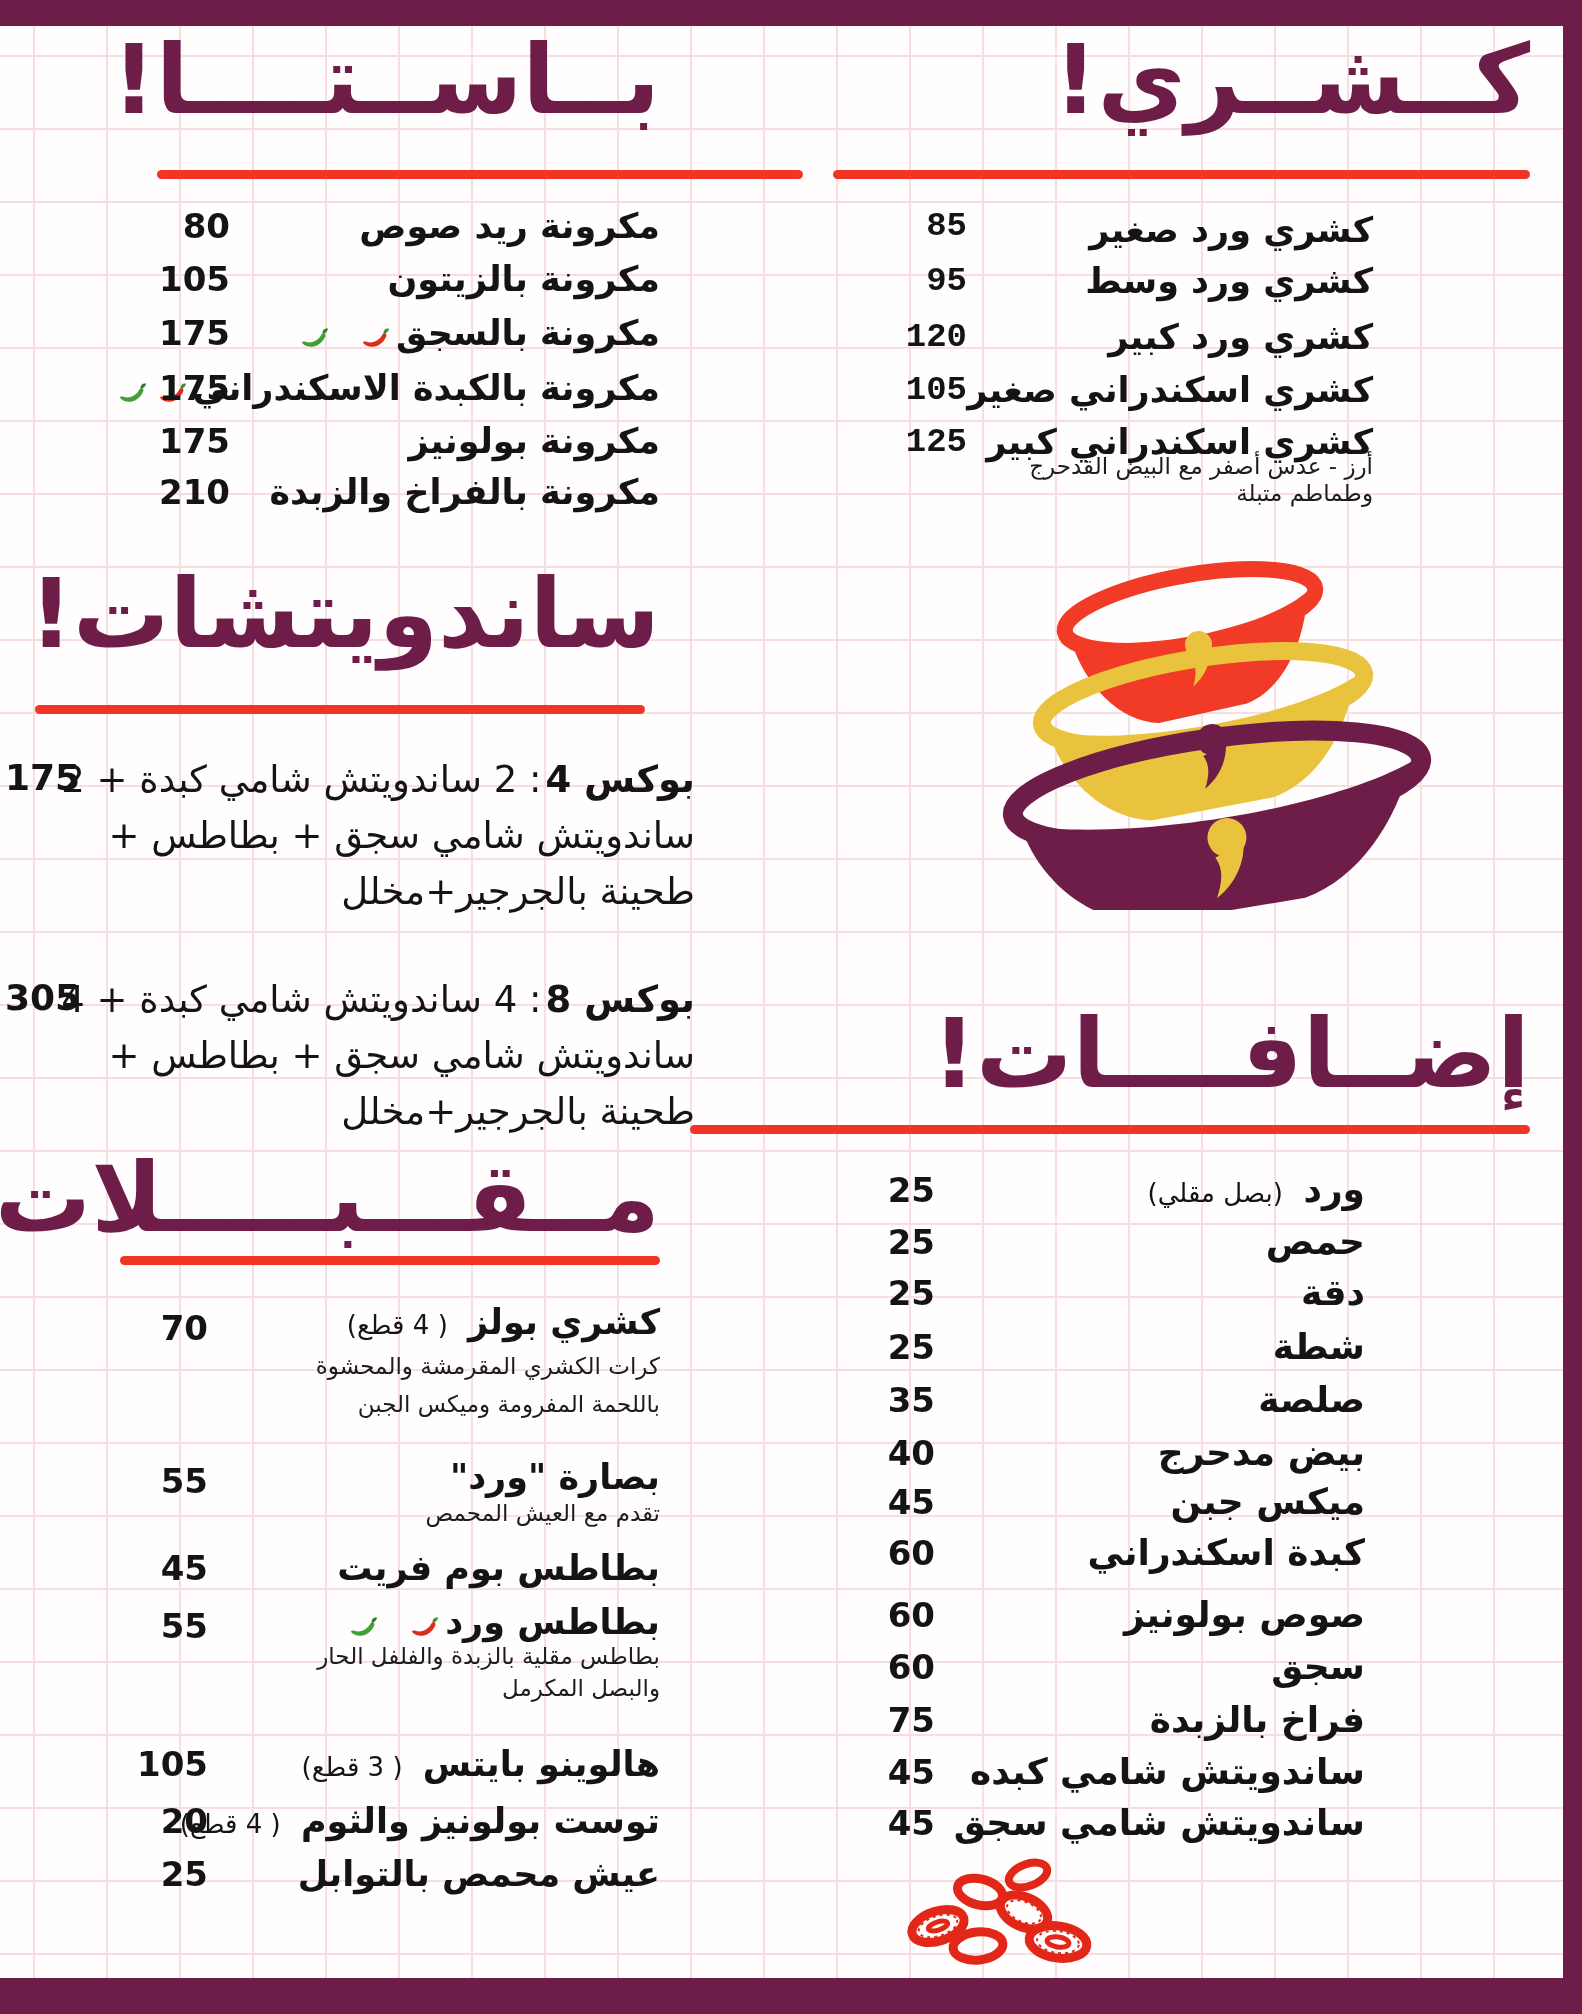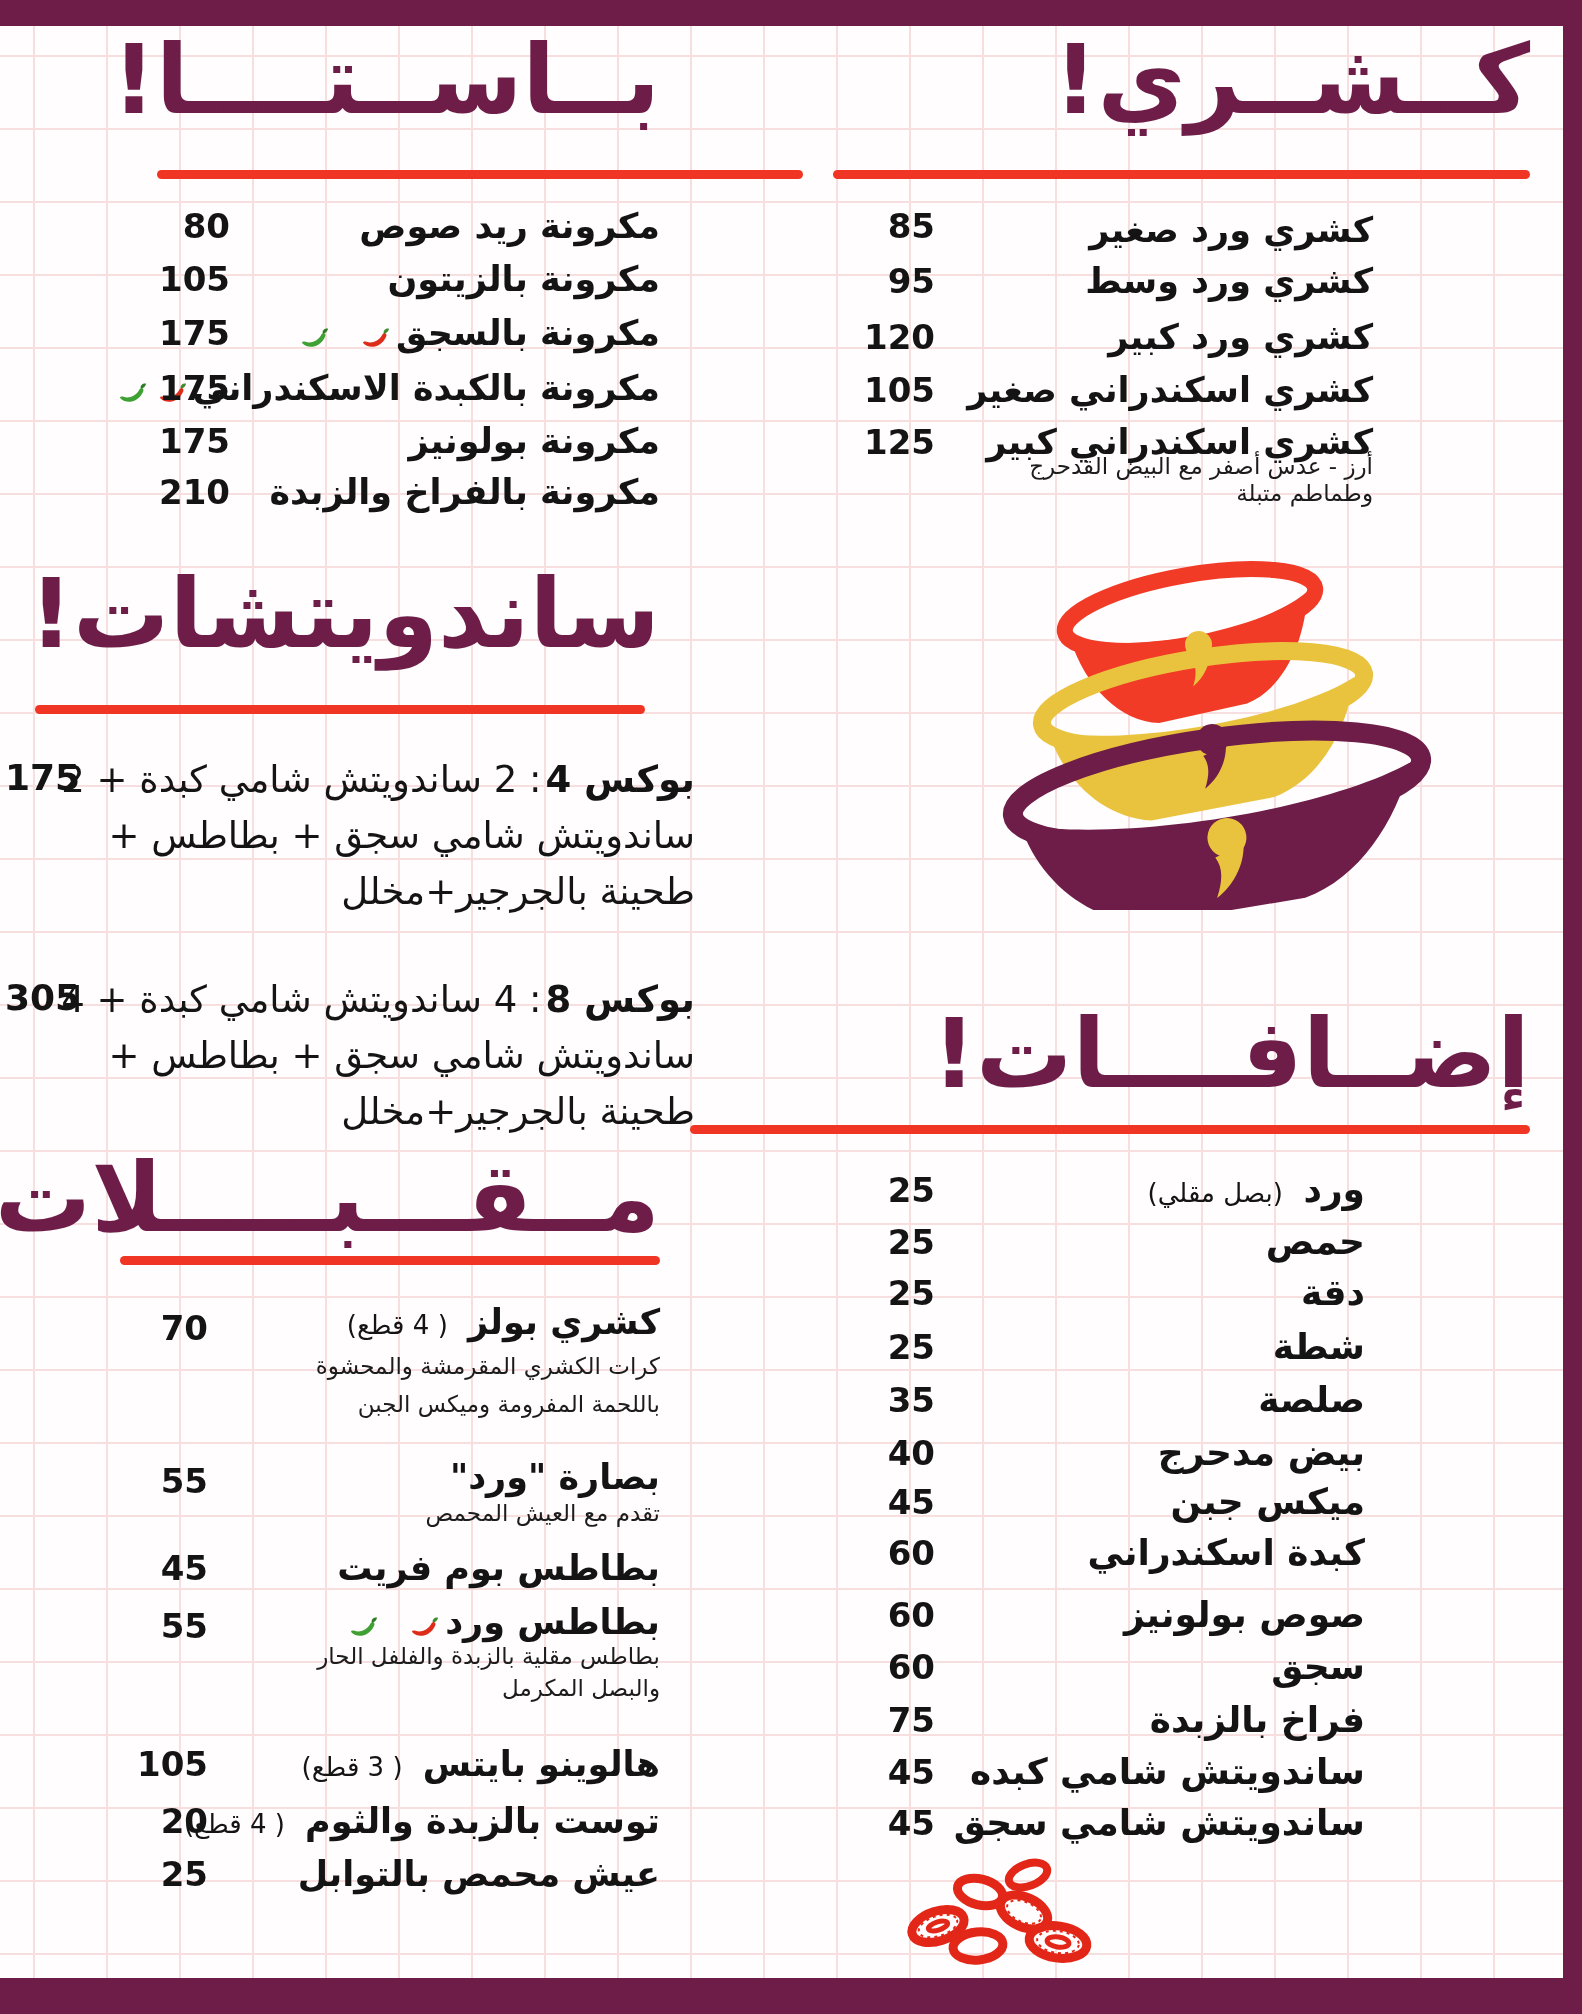--- a/index.html
+++ b/index.html
@@ -39,21 +39,21 @@
   .kosh-nm{right:209px;}
   .add-nm{right:217px;font-size:36px;}
   .qty{font-size:26px;font-weight:500;margin-right:8px;}
   .sub{position:absolute;font-size:23px;font-weight:500;direction:rtl;white-space:nowrap;
        line-height:33px;color:#1c1c1c;}
   .sub-l{right:922px;}
   .sub-r{right:209px;}
 
   .pr{position:absolute;font-weight:700;font-size:34px;line-height:44px;text-align:right;color:#141414;}
   .pasta-pr{left:130px;width:100px;}
-  .kosh-pr{left:830px;width:105px;}
+  .kosh-pr{left:862px;width:105px;font-family:Liberation Mono, monospace;}
   .add-pr{left:830px;width:105px;}
   .app-pr{left:105px;width:103px;}
   .sand-pr{left:5px;width:70px;font-size:36px;}
 
   .sand{position:absolute;right:887px;direction:rtl;text-align:right;}
   .sline{font-size:37px;line-height:56px;font-weight:500;white-space:nowrap;direction:rtl;}
   .sline b{font-weight:800;margin-left:4px;}
 
   .chili{display:inline-block;width:30px;height:30px;vertical-align:middle;margin:0 5px;}
   .chili-gap{margin-left:26px;}
@@ -187,21 +187,21 @@
           <path d="M24 9c0-3 3-5 6-4-1 3-3 5-5 5z" fill="#2c7d26"></path>
         </svg></span>
   </div>
   <div class="pr app-pr" style="top:1604px">55</div>
   <div class="sub sub-l" style="top:1640px">بطاطس مقلية بالزبدة والفلفل الحار</div>
   <div class="sub sub-l" style="top:1672px">والبصل المكرمل</div>
 
   <div class="nm app-nm" style="top:1742px"><span>هالوينو بايتس</span> <span class="qty">( 3 قطع)</span></div>
   <div class="pr app-pr" style="top:1742px">105</div>
 
-  <div class="nm app-nm" style="top:1799px"><span>توست بالزبدة والثوم</span> <span class="qty">( 4 قطع)</span></div>
+  <div class="nm app-nm" style="top:1799px"><span>توست بولونيز والثوم</span> <span class="qty">( 4 قطع)</span></div>
   <div class="pr app-pr" style="top:1799px">20</div>
 
   <div class="nm app-nm" style="top:1852px">عيش محمص بالتوابل</div>
   <div class="pr app-pr" style="top:1852px">25</div>
 
   <div class="illus" style="left:965px;top:515px;width:490px;height:395px">
     <svg viewBox="0 0 490 395" width="490" height="395">
 
       <g transform="translate(225,95) rotate(-10)">
         <ellipse rx="127" ry="35" fill="#fffdfd" stroke="#f23b26" stroke-width="16"></ellipse>

